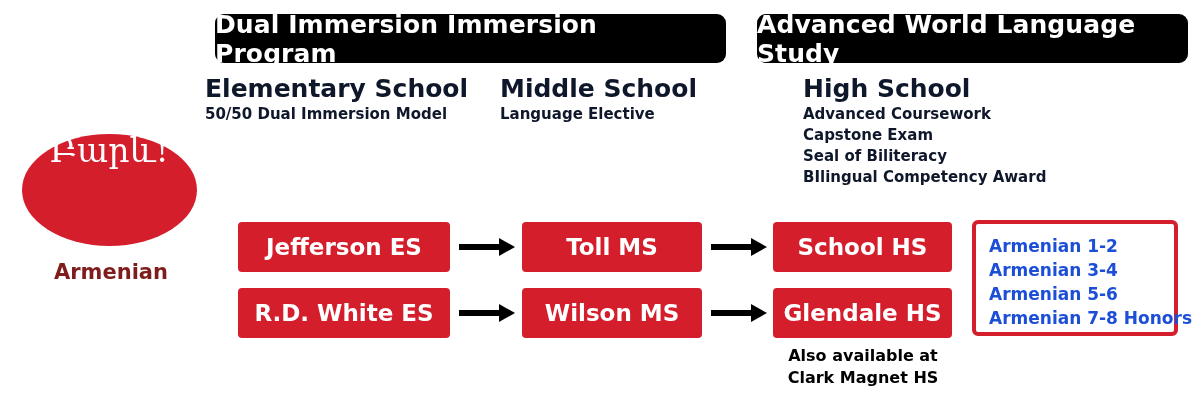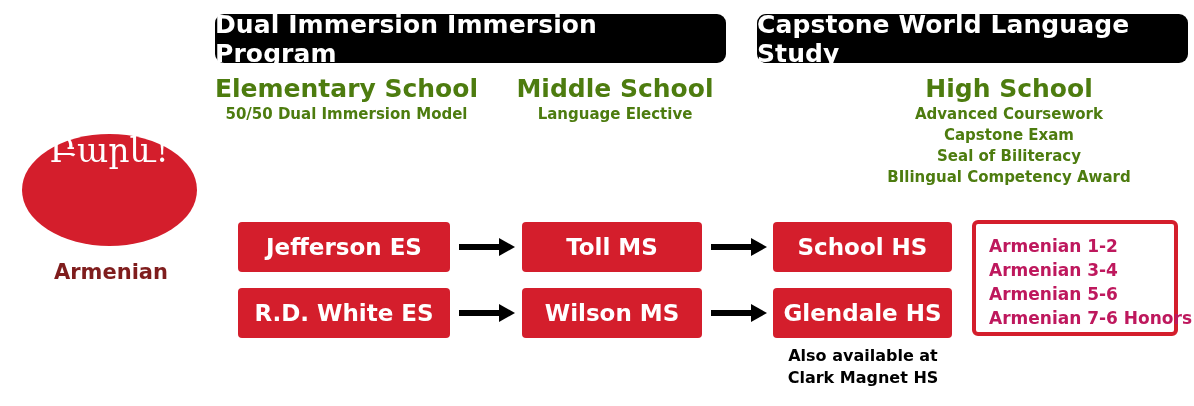--- a/index.html
+++ b/index.html
@@ -36,23 +36,23 @@
     font-size: 25px;
   }
   #banner-awls {
     left: 757px; top: 14px; width: 431px; height: 49px;
     font-size: 25px;
   }
 
   
   .col-head {
     position: absolute;
-    text-align: center;
-    font-weight: bold;
-    color: #4d7c0f;
+    text-align: left;
+    font-weight: bold;
+    color: #0f172a;
   }
   .col-title {
     font-size: 25px;
     line-height: 30px;
     white-space: nowrap;
   }
   .col-sub {
     font-size: 15px;
     line-height: 21px;
     font-weight: bold;
@@ -159,21 +159,21 @@
     border: 4px solid #D41E2C;
     border-radius: 6px;
     background: #ffffff;
     box-sizing: border-box;
     padding: 10px 0 0 13px;
   }
   .course-item {
     font-size: 17px;
     font-weight: bold;
     line-height: 24px;
-    color: #be185d;
+    color: #1d4ed8;
     white-space: nowrap;
   }
 
   
   #footnote {
     position: absolute;
     left: 770px; top: 345px; width: 186px;
     text-align: center;
     font-size: 16px;
     font-weight: bold;
@@ -181,21 +181,21 @@
     color: #000000;
   }
 </style>
 </head>
 <body>
 
 <div id="canvas">
 
   <div class="banner" id="banner-dli">Dual Immersion Immersion Program</div>
 
-  <div class="banner" id="banner-awls">Capstone World Language Study</div>
+  <div class="banner" id="banner-awls">Advanced World Language Study</div>
 
   <div class="col-head" id="head-es">
     <div class="col-title">Elementary School</div>
     <div class="col-sub">50/50 Dual Immersion Model</div>
   </div>
 
   <div class="col-head" id="head-ms">
     <div class="col-title">Middle School</div>
     <div class="col-sub">Language Elective</div>
   </div>
@@ -245,21 +245,21 @@
     <div class="shaft"></div>
     <div class="head"></div>
   </div>
 
   <div class="school-box" id="box-glendale">Glendale HS</div>
 
   <div id="course-box">
     <div class="course-item">Armenian 1-2</div>
     <div class="course-item">Armenian 3-4</div>
     <div class="course-item">Armenian 5-6</div>
-    <div class="course-item">Armenian 7-6 Honors</div>
+    <div class="course-item">Armenian 7-8 Honors</div>
   </div>
 
   <div id="footnote">
     <div>Also available at</div>
     <div>Clark Magnet HS</div>
   </div>
 
 </div>
 
 </body></html>

